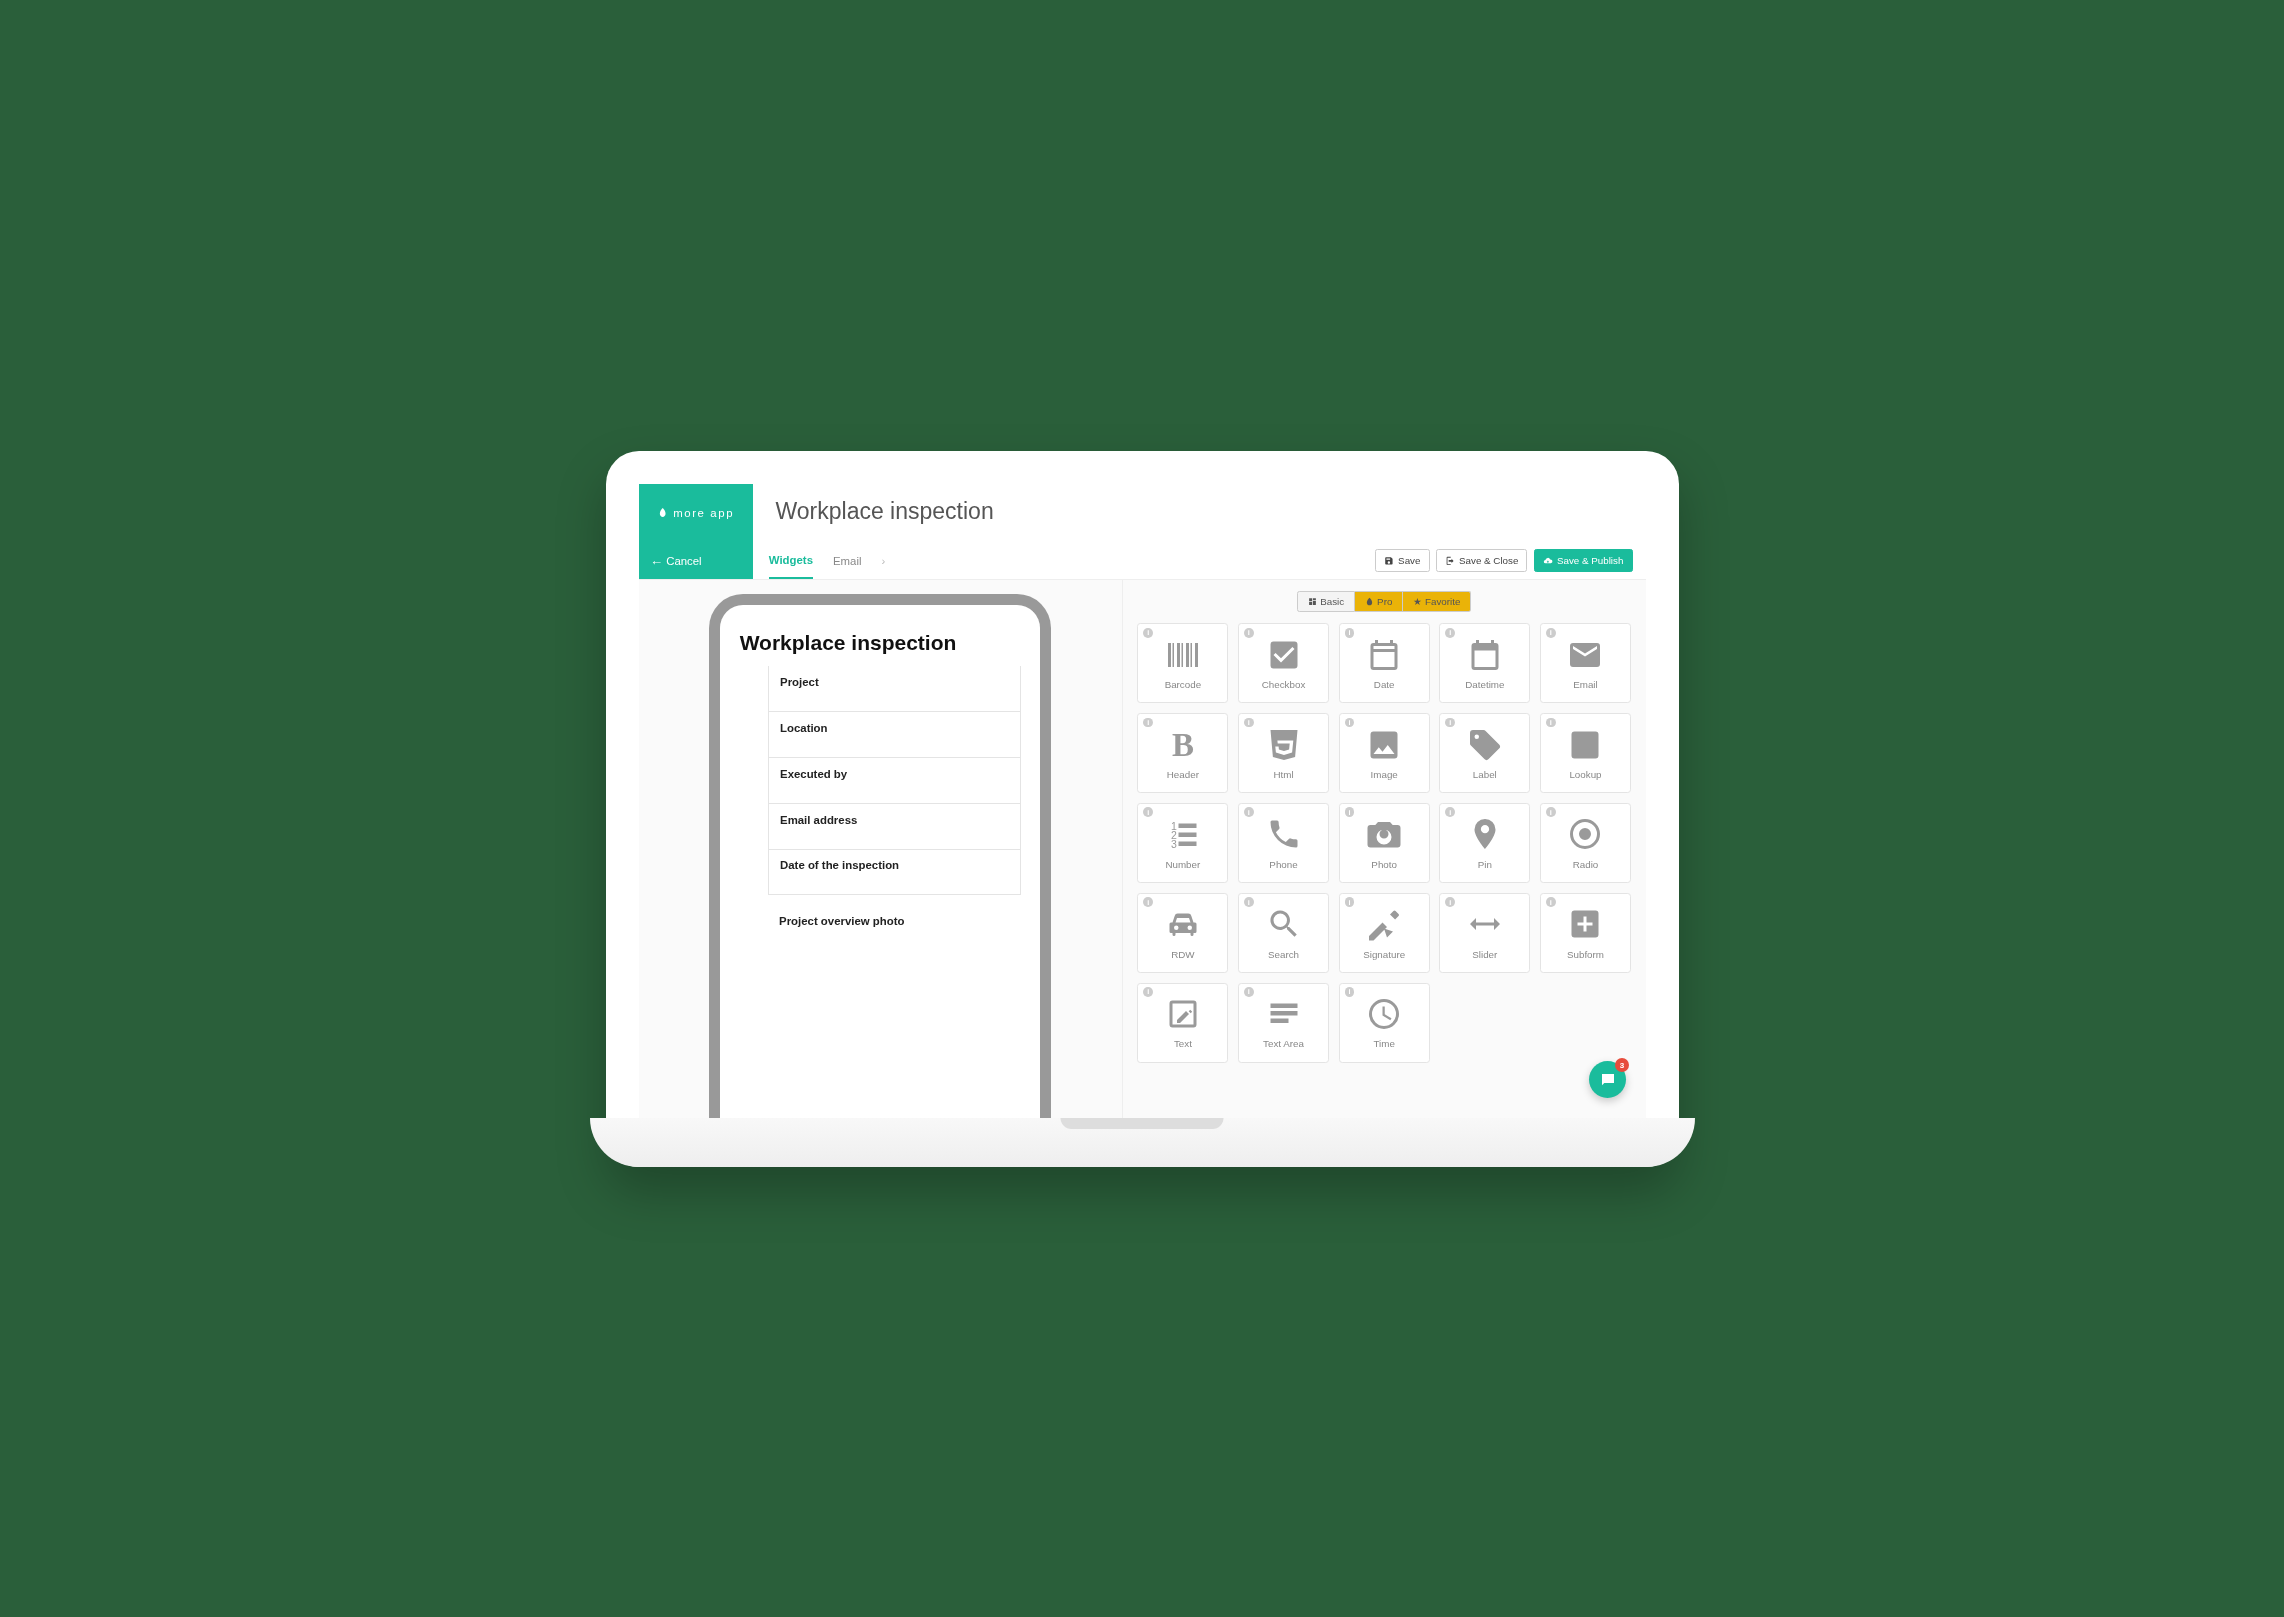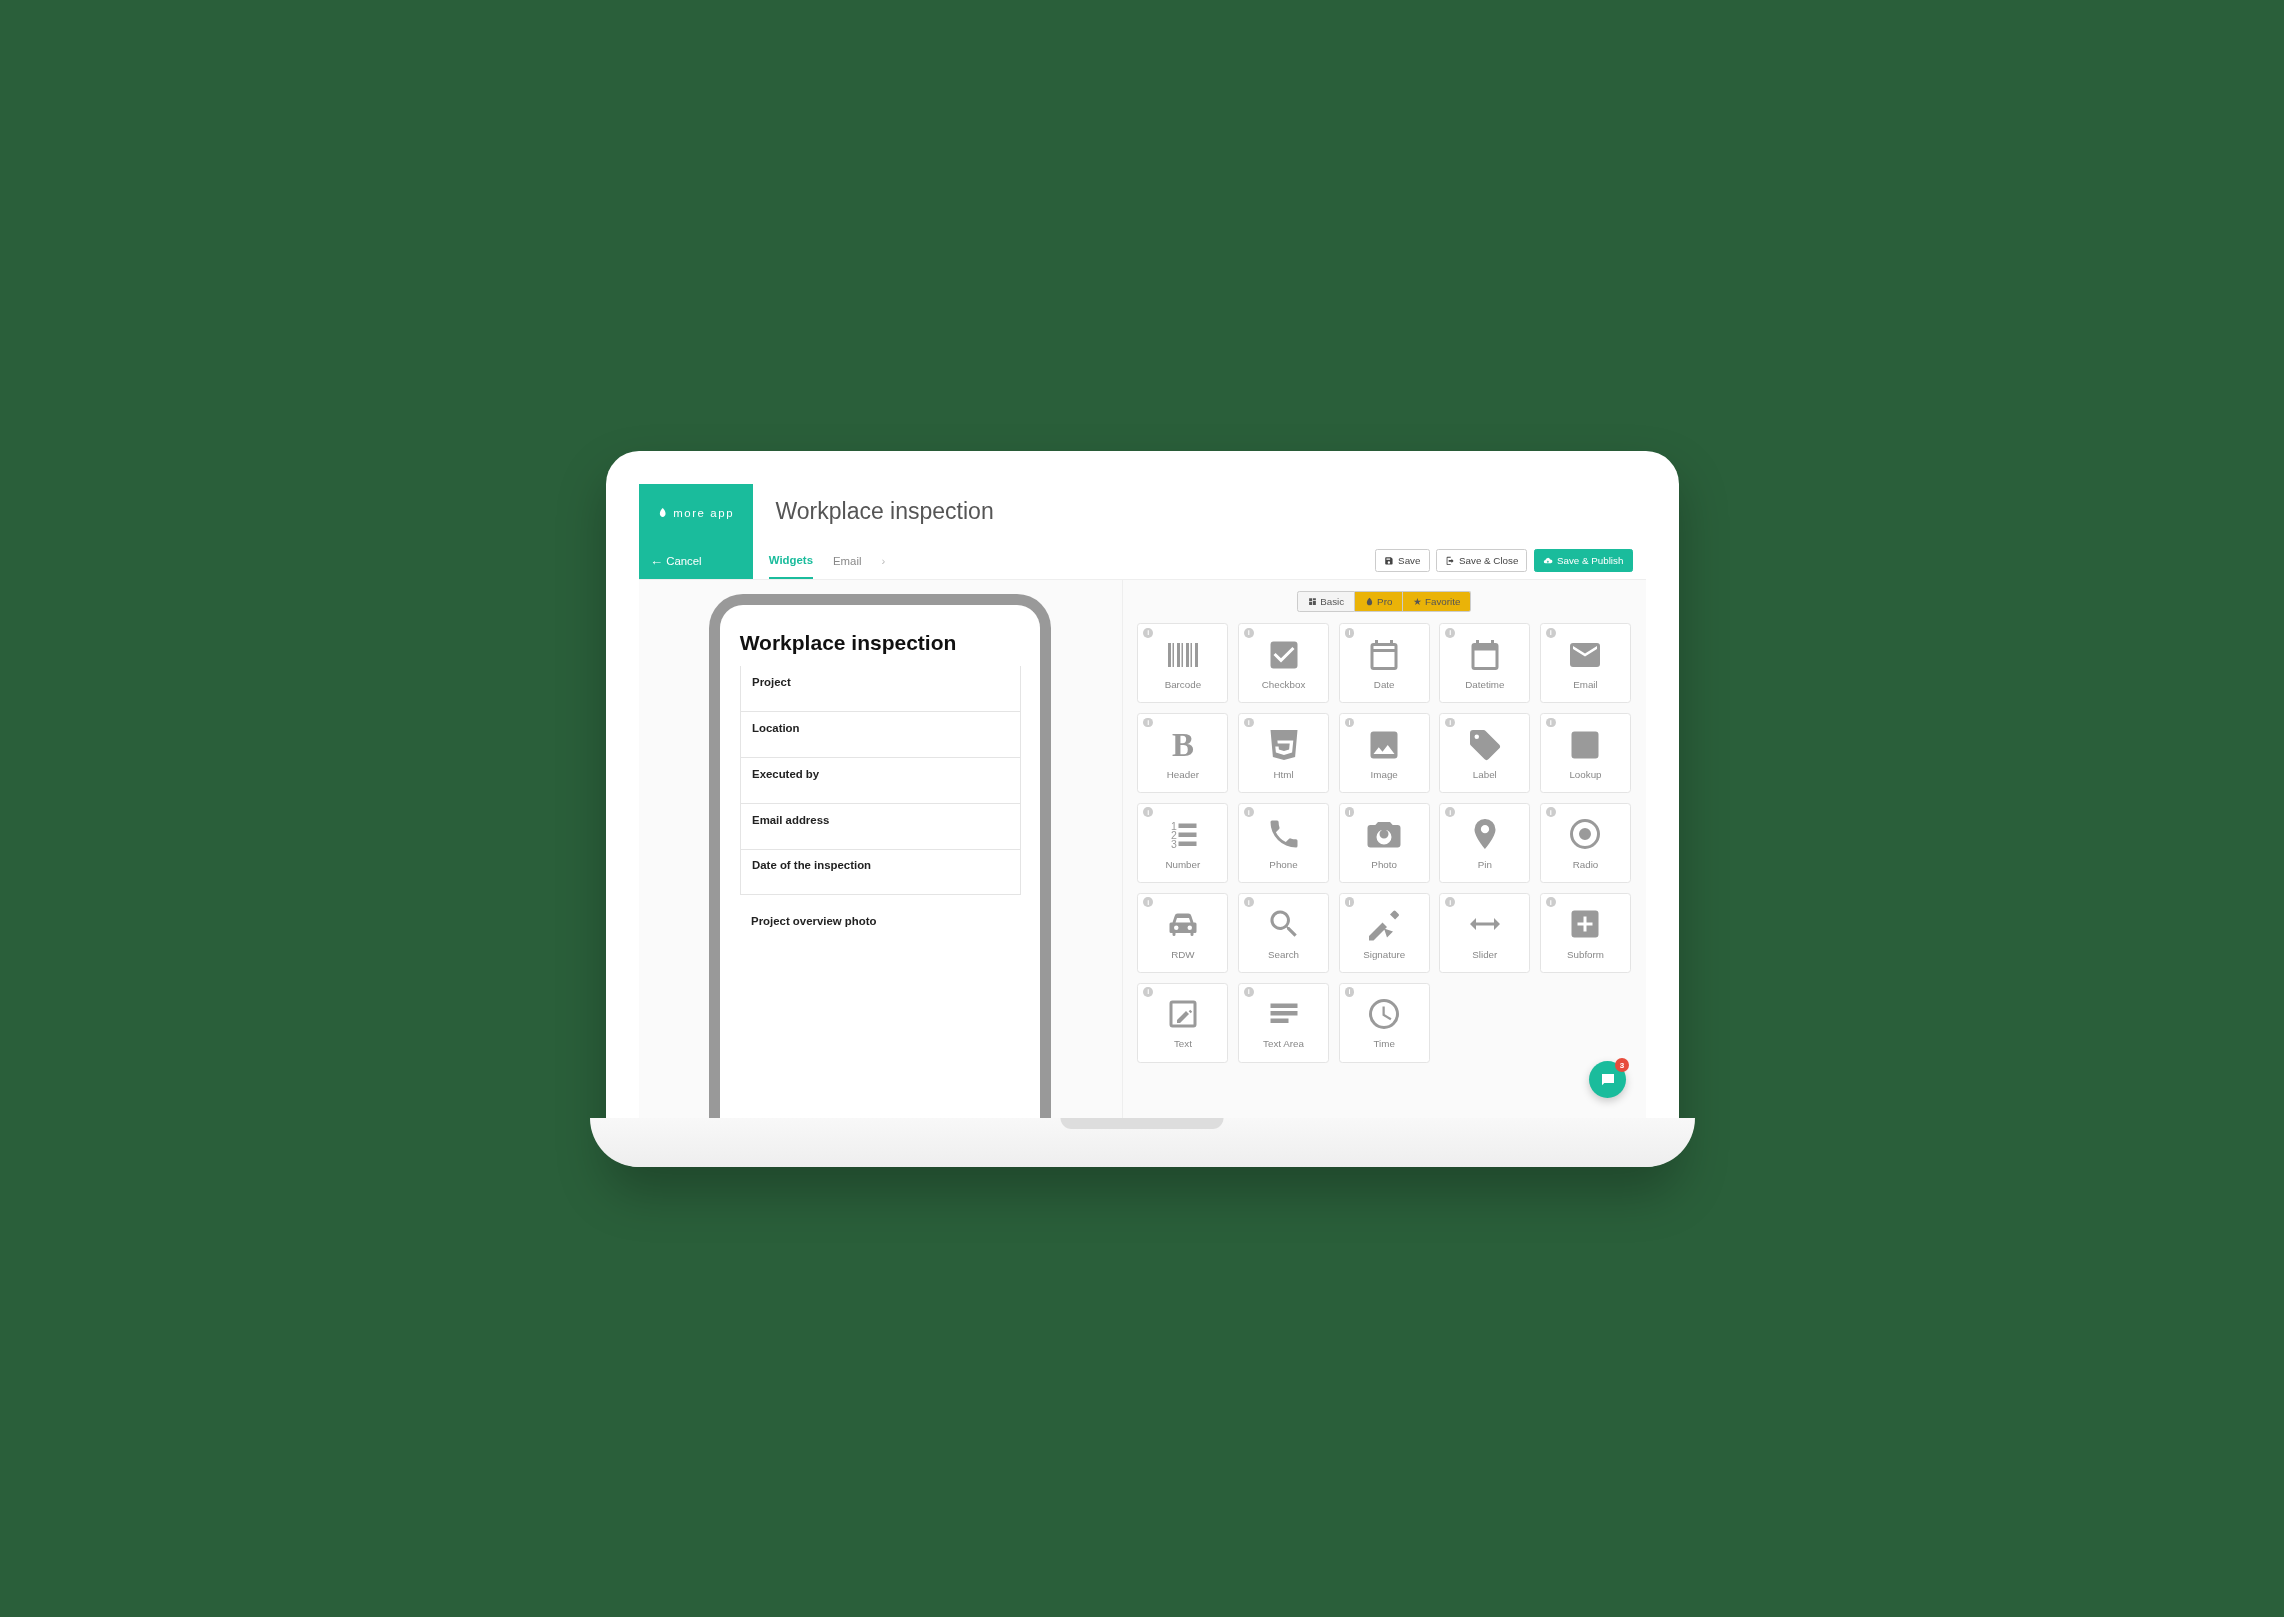--- a/index.html
+++ b/index.html
@@ -148,20 +148,21 @@
     margin-bottom: 11.4px;
   }
   .form-field {
     border: 0.8px solid #e4e4e4;
     border-top: none;
     padding: 9.8px 11.4px 23px;
     font-size: 11.4px;
     color: #222;
     font-weight: 600;
     background:#fff;
+    margin-left:28px;
   }
   .form-field:first-of-type { border-top: 0.8px solid #e4e4e4; }
   .form-field.tall { padding-bottom: 34px; position:relative;}
   .form-field.tall::after{
     content:"";
     position:absolute; right:4.9px; bottom:3.3px;
     width:8.1px;height:8.1px;
     border-right:1.6px solid #bbb;border-bottom:1.6px solid #bbb;
   }
   .form-field.photo { border:none; padding-top:19.5px; }

